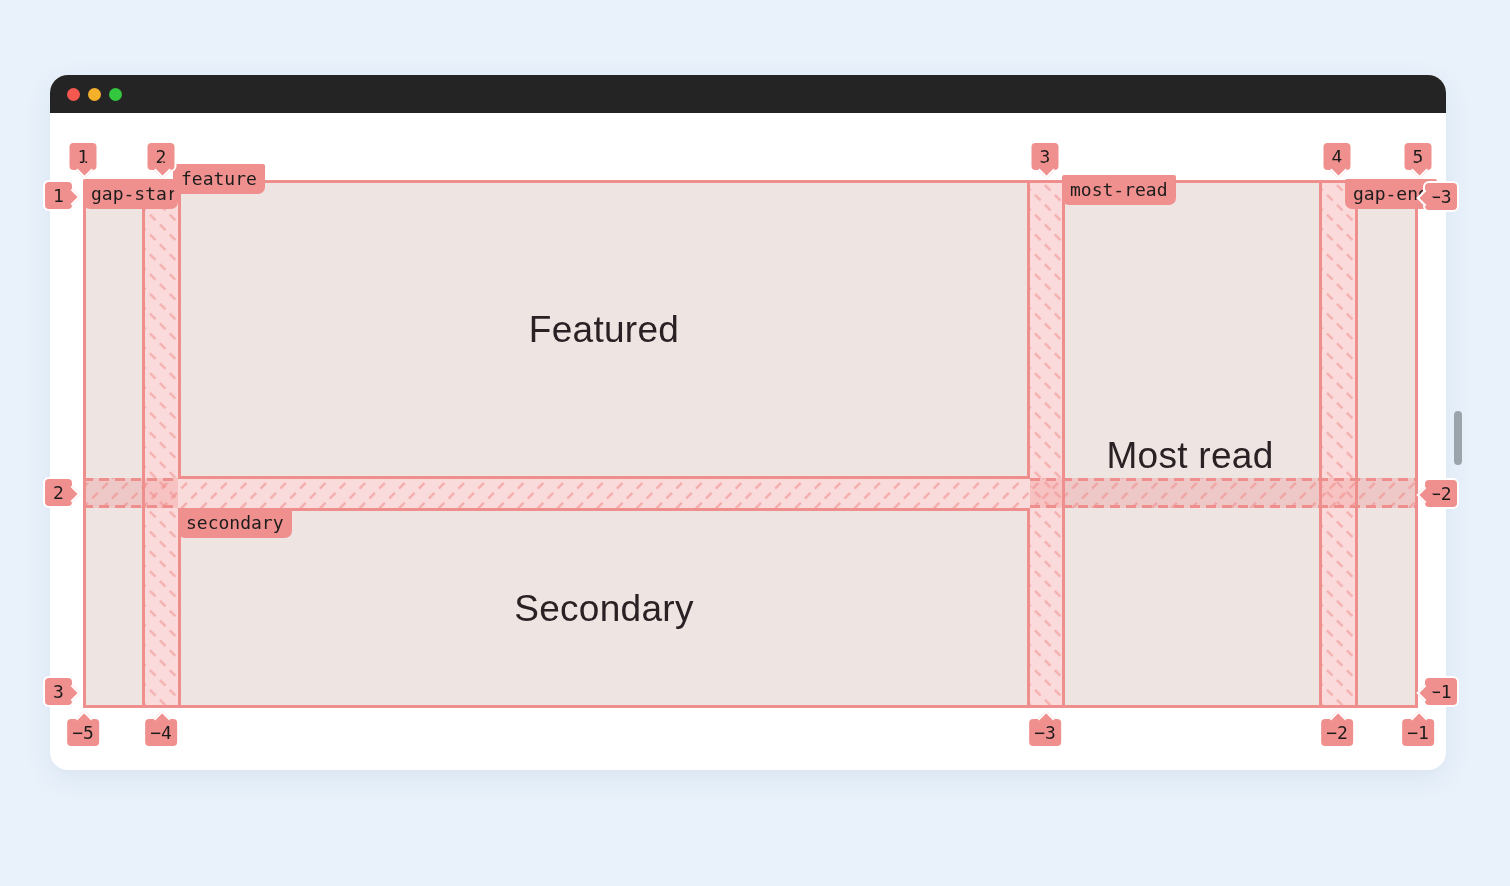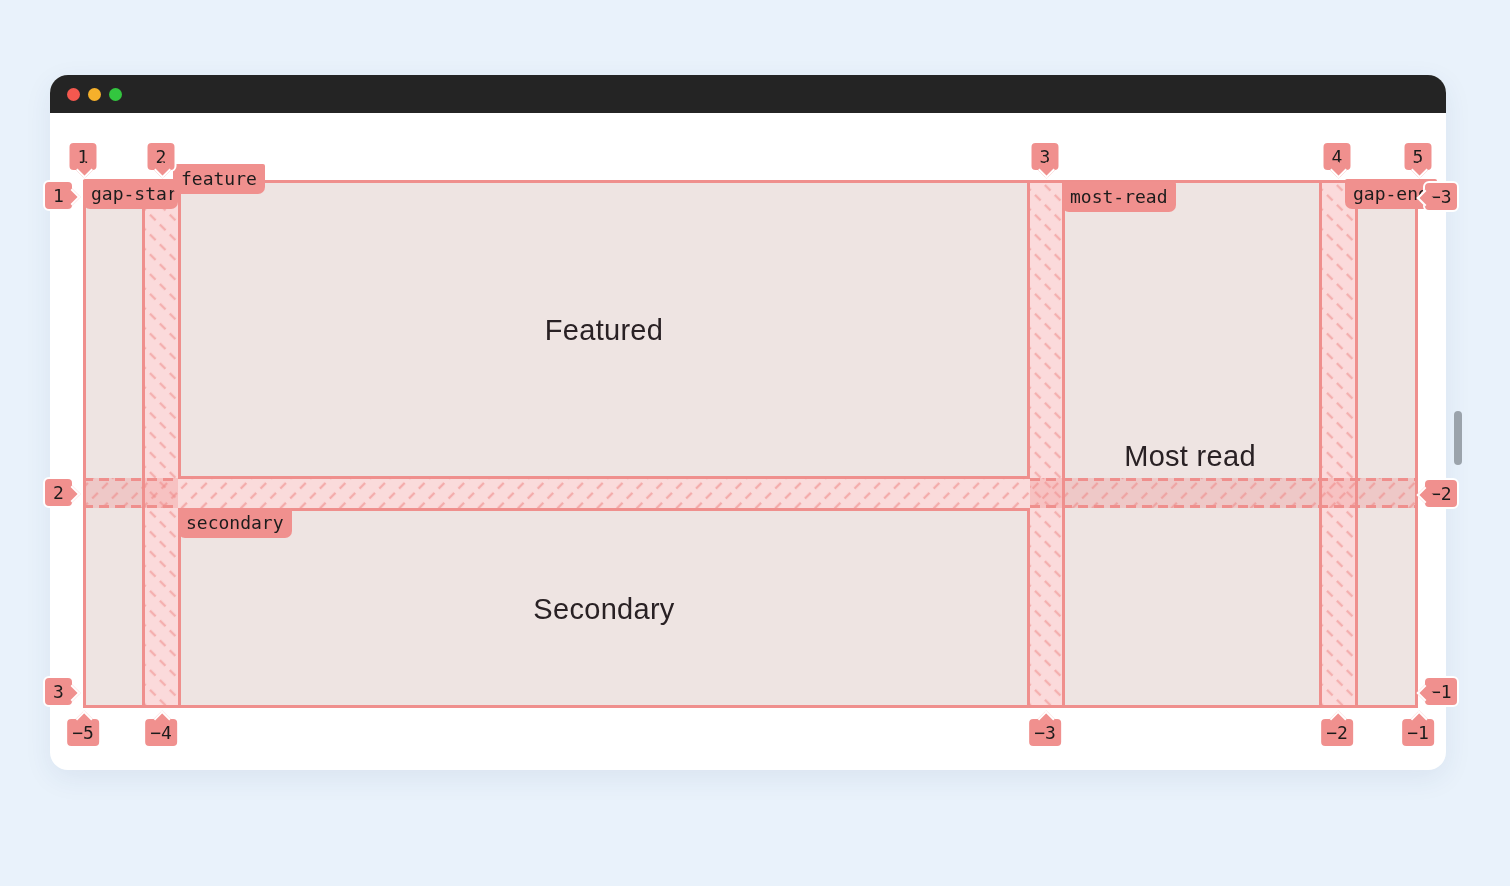--- a/index.html
+++ b/index.html
@@ -38,21 +38,21 @@
   .dashline{position:absolute;height:2.5px;z-index:16;
     background:repeating-linear-gradient(90deg,var(--line) 0 10px,transparent 10px 16px)}
 
   .line-label{position:absolute;z-index:20;height:30px;line-height:30px;
     background:var(--accent);color:var(--chip-text);
     font-family:"DejaVu Sans Mono",monospace;font-size:18px;
     padding:0 8px;border-radius:2px 2px 7px 7px;white-space:nowrap}
   .clip{overflow:hidden}
 
   .area-label{position:absolute;z-index:16;transform:translate(-50%,-50%);
-    font-size:29px;color:#292124;letter-spacing:.3px;white-space:nowrap}
+    font-size:37px;color:#292124;letter-spacing:.3px;white-space:nowrap}
 
   .chip{position:absolute;z-index:30;min-width:31px;height:31px;padding:0 5px;
     background:var(--accent);border:2px solid #fff;border-radius:6px;
     color:var(--chip-text);font-family:"DejaVu Sans Mono",monospace;font-size:18px;
     display:flex;align-items:center;justify-content:center}
   .chip::after{content:"";position:absolute;width:10px;height:10px;
     background:var(--accent);transform:rotate(45deg)}
   .chip.t{transform:translateX(-50%)}
   .chip.b{transform:translateX(-50%)}
   .chip.t::after{left:50%;bottom:-6px;margin-left:-5px;
@@ -122,21 +122,21 @@
   <div class="dashline" style="left:1030px;top:505px;width:388px"></div>
 
   <div class="outline"></div>
 
   <div class="area-label" style="left:604px;top:330px">Featured</div>
   <div class="area-label" style="left:1190px;top:456px">Most read</div>
   <div class="area-label" style="left:604px;top:609px">Secondary</div>
 
   <div class="line-label clip" style="left:83px;top:179px;width:95px">gap-start</div>
   <div class="line-label" style="left:173px;top:164px">feature</div>
-  <div class="line-label" style="left:1062px;top:182px">most-read</div>
+  <div class="line-label" style="left:1062px;top:175px">most-read</div>
   <div class="line-label" style="left:1345px;top:179px">gap-end</div>
   <div class="line-label" style="left:178px;top:508px">secondary</div>
 
   <div class="chip t" style="left:83px;top:141px">1</div>
   <div class="chip t" style="left:161px;top:141px">2</div>
   <div class="chip t" style="left:1045px;top:141px">3</div>
   <div class="chip t" style="left:1337px;top:141px">4</div>
   <div class="chip t" style="left:1418px;top:141px">5</div>
 
   <div class="chip b" style="left:83px;top:717px">−5</div>

